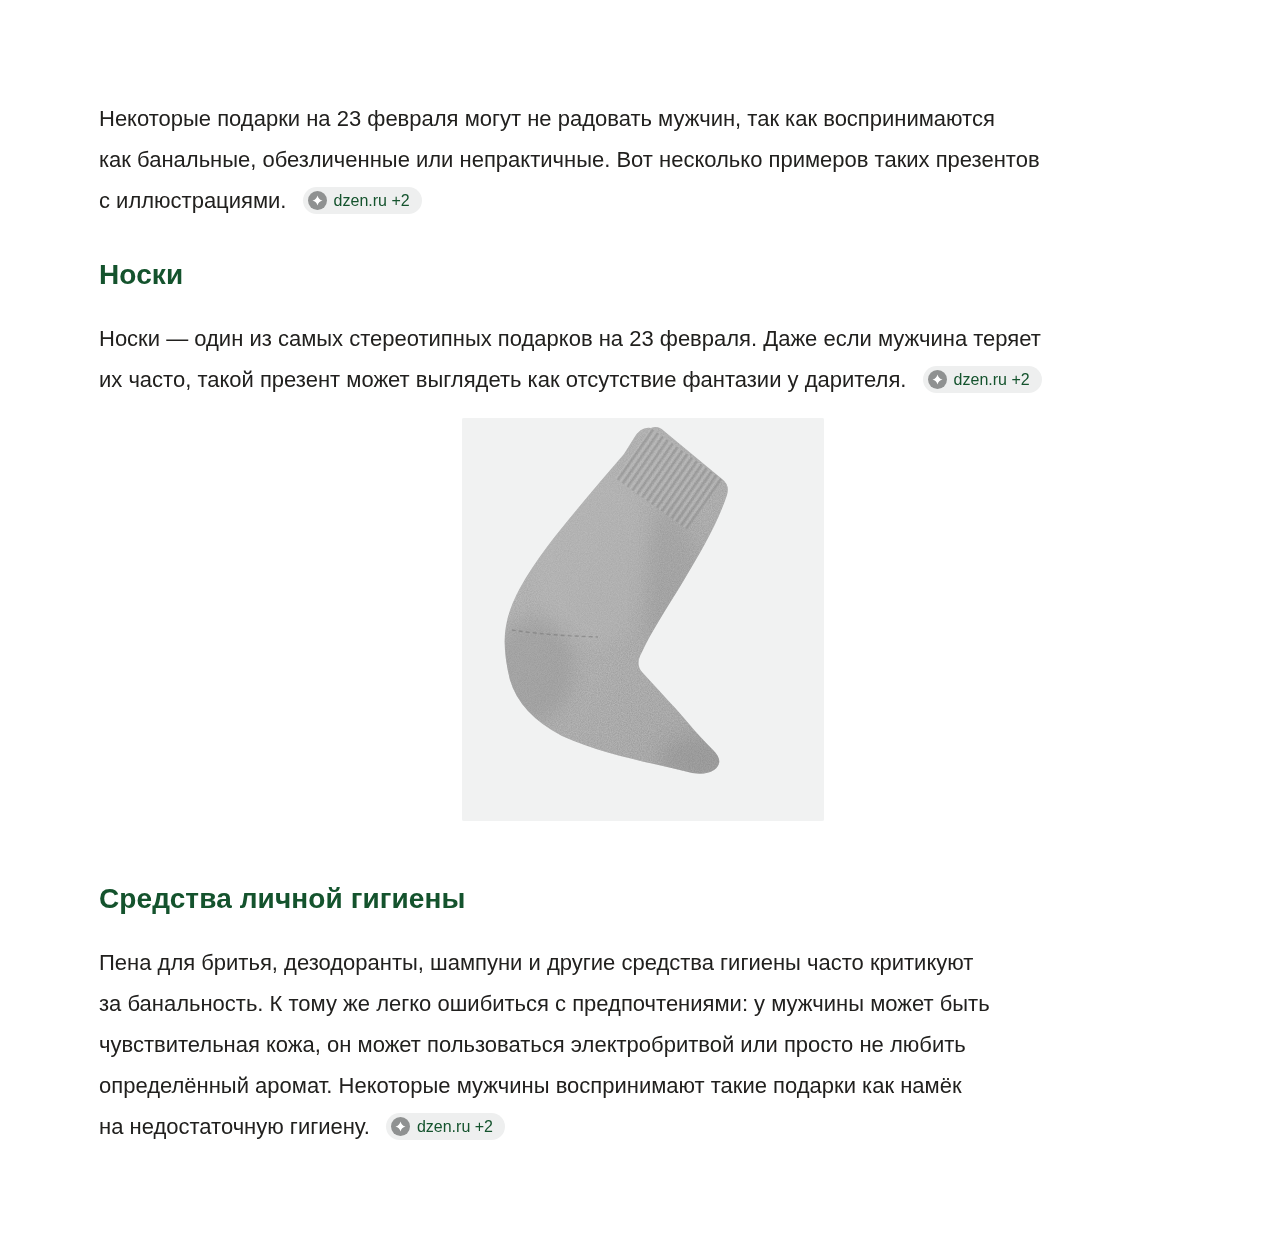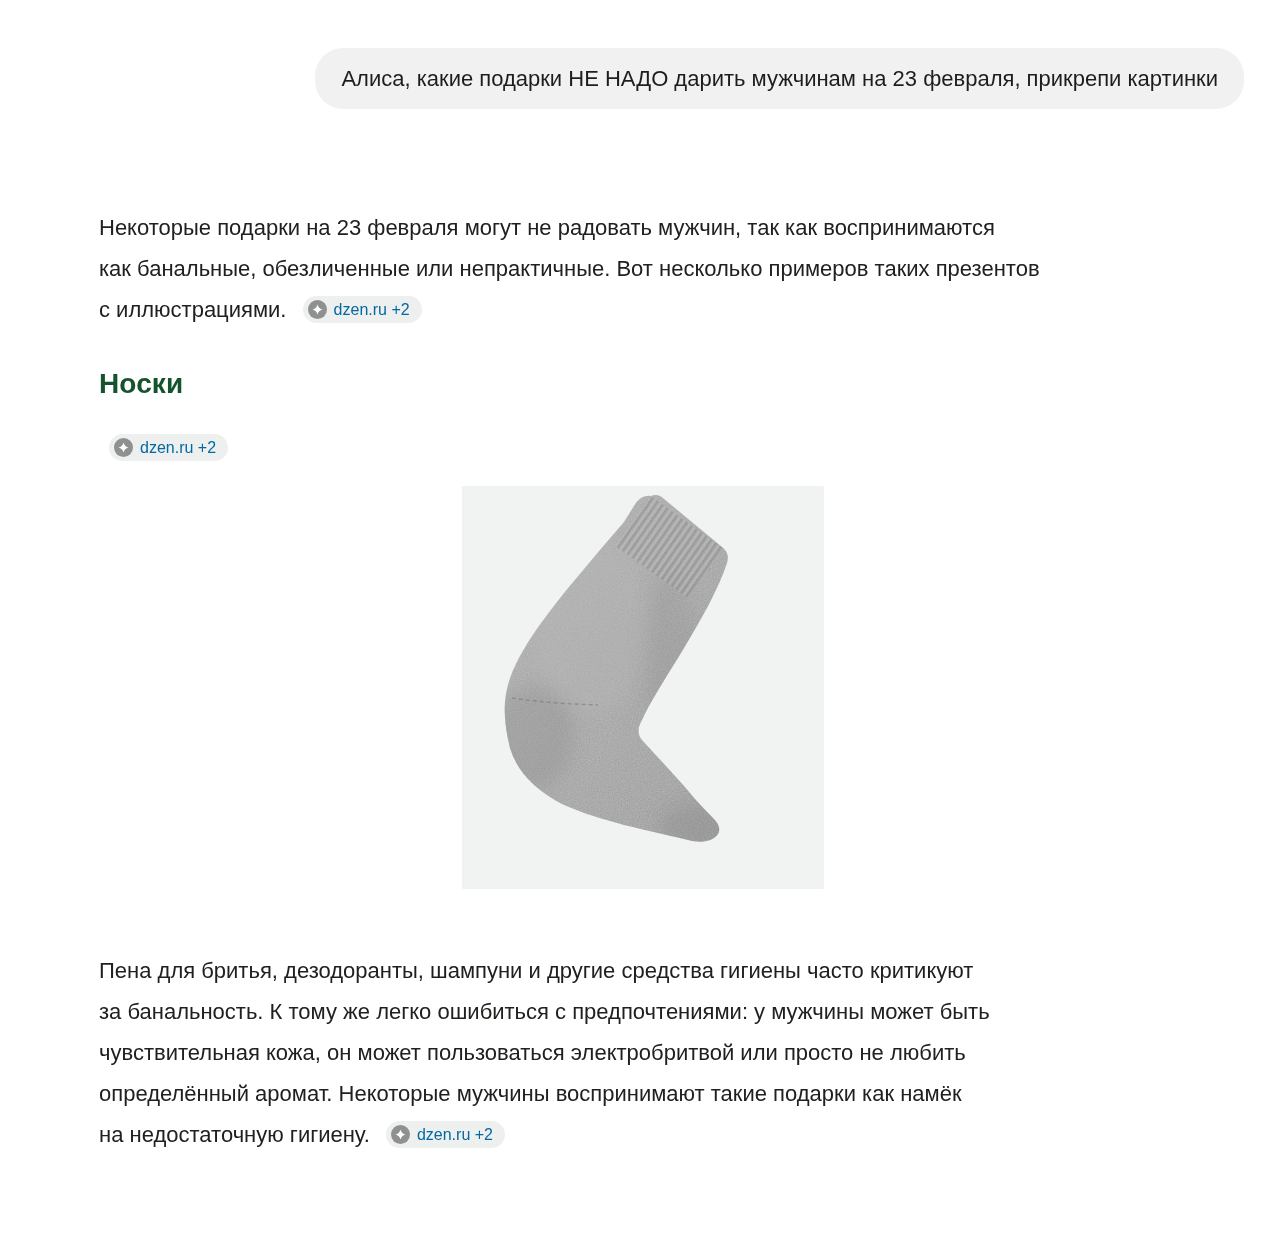--- a/index.html
+++ b/index.html
@@ -25,57 +25,54 @@
   .badge{
     display:inline-flex;align-items:center;gap:7px;background:#eeefef;
     border-radius:14px;padding:4px 12px 4px 5px;margin-left:10px;
     vertical-align:middle;position:relative;top:-2px;cursor:pointer;
     border:none;
   }
   .badge-icon{
     width:19px;height:19px;border-radius:50%;background:#8f9191;
     display:inline-flex;align-items:center;justify-content:center;flex:none;
   }
-  .badge-label{font-size:16px;line-height:19px;color:#0369a1;white-space:nowrap;}
+  .badge-label{font-size:16px;line-height:19px;color:#14532d;white-space:nowrap;}
   figure.illus{
     margin:18px 0 61px 363px;width:362px;height:403px;
     background:#f1f2f2;border-radius:2px;overflow:hidden;
   }
   figure.illus svg{display:block;width:362px;height:403px;}
 </style>
 </head>
 <body>
 
 <div>
 
-  <div class="user-row">
-    <div class="bubble">
-      <span>Алиса, какие подарки НЕ НАДО дарить мужчинам на 23 февраля, прикрепи картинки</span>
-    </div>
-  </div>
 
   <main class="answer">
 
     <p class="para intro">
       <span class="txt">Некоторые подарки на 23 февраля могут не радовать мужчин, так как воспринимаются
 как банальные, обезличенные или непрактичные. Вот несколько примеров таких презентов
 с иллюстрациями.</span>
       <span class="badge">
         <span class="badge-icon">
           <svg width="11" height="11" viewBox="0 0 12 12" aria-hidden="true">
             <path d="M6 .5 C6.6 3.4 8.6 5.4 11.5 6 C8.6 6.6 6.6 8.6 6 11.5 C5.4 8.6 3.4 6.6 .5 6 C3.4 5.4 5.4 3.4 6 .5 Z" fill="#ffffff"></path>
           </svg>
         </span>
         <span class="badge-label">dzen.ru +2</span>
       </span>
     </p>
 
     <h2 class="sec">Носки</h2>
 
     <p class="para">
+      <span class="txt">Носки — один из самых стереотипных подарков на 23 февраля. Даже если мужчина теряет
+их часто, такой презент может выглядеть как отсутствие фантазии у дарителя.</span>
       <span class="badge">
         <span class="badge-icon">
           <svg width="11" height="11" viewBox="0 0 12 12" aria-hidden="true">
             <path d="M6 .5 C6.6 3.4 8.6 5.4 11.5 6 C8.6 6.6 6.6 8.6 6 11.5 C5.4 8.6 3.4 6.6 .5 6 C3.4 5.4 5.4 3.4 6 .5 Z" fill="#ffffff"></path>
           </svg>
         </span>
         <span class="badge-label">dzen.ru +2</span>
       </span>
     </p>
 
@@ -137,20 +134,21 @@
           <ellipse cx="130" cy="140" rx="58" ry="88" fill="#b9b9b9" opacity="0.32" filter="url(#soft)"></ellipse>
           <ellipse cx="70" cy="252" rx="42" ry="52" fill="#878787" opacity="0.30" filter="url(#soft)"></ellipse>
           <ellipse cx="236" cy="340" rx="38" ry="22" fill="#848484" opacity="0.30" filter="url(#soft)"></ellipse>
           <ellipse cx="208" cy="170" rx="26" ry="80" fill="#8a8a8a" opacity="0.22" filter="url(#soft)"></ellipse>
           <path d="M 189 10 L 261 62 L 226 112 L 153 60 Z" fill="url(#rib)"></path>
           <path d="M 50 212 C 75 216 105 218 136 219" stroke="#757575" stroke-width="1.4" stroke-dasharray="4 3" fill="none" opacity="0.55"></path>
         </g>
       </svg>
     </figure>
 
+    <h2 class="sec">Средства личной гигиены</h2>
 
     <p class="para">
       <span class="txt">Пена для бритья, дезодоранты, шампуни и другие средства гигиены часто критикуют
 за банальность. К тому же легко ошибиться с предпочтениями: у мужчины может быть
 чувствительная кожа, он может пользоваться электробритвой или просто не любить
 определённый аромат. Некоторые мужчины воспринимают такие подарки как намёк
 на недостаточную гигиену.</span>
       <span class="badge">
         <span class="badge-icon">
           <svg width="11" height="11" viewBox="0 0 12 12" aria-hidden="true">

